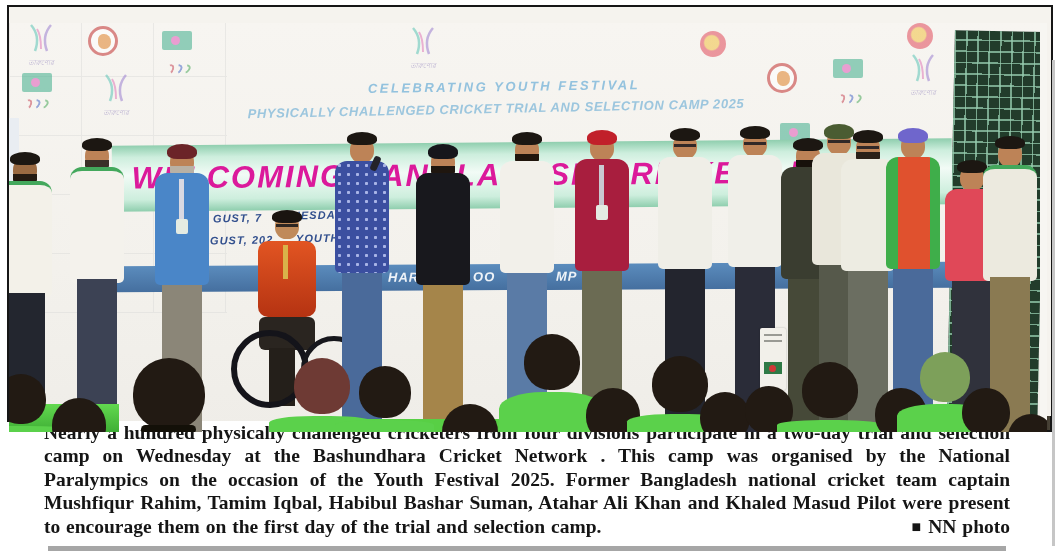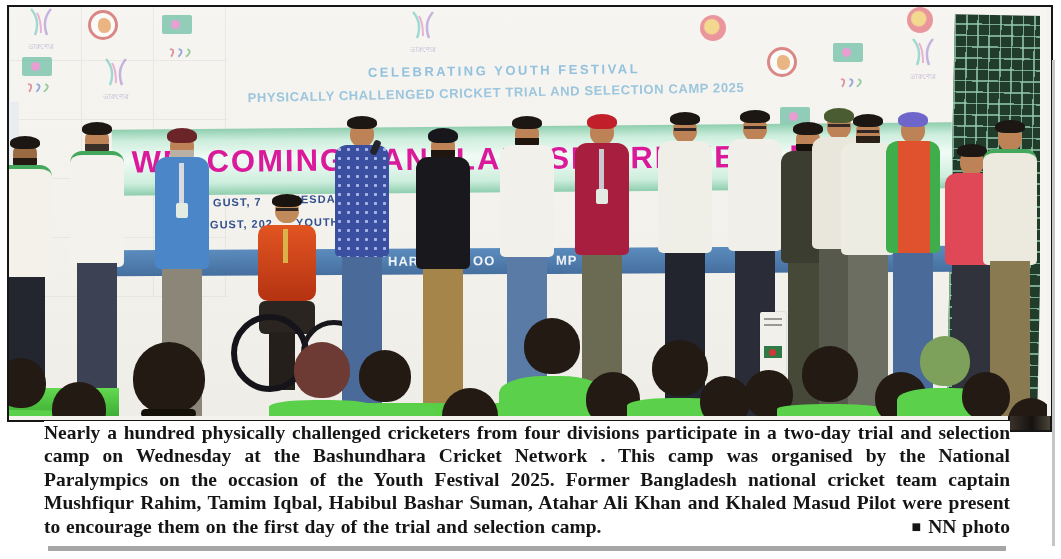--- a/index.html
+++ b/index.html
@@ -1,22 +1,22 @@
 <!DOCTYPE html>
 <html><head>
 <meta charset="utf-8">
 <style>
   html,body{margin:0;padding:0;background:#ffffff;}
   .page{position:relative;width:1061px;height:559px;background:#ffffff;overflow:hidden;
         font-family:"Liberation Sans",sans-serif;}
   
   .photo-frame{position:absolute;left:7px;top:5px;width:1042px;height:413px;
                border:2px solid #161616;background:#f5f3ee;box-sizing:content-box;}
-  .photo-inner{position:absolute;left:0;top:0;width:1038px;height:409px;overflow:hidden;
-               background:linear-gradient(180deg,#f7f5f1 0%,#f3f1ec 60%,#efede8 100%);}
+  .photo-inner{position:absolute;left:0;top:16px;width:1038px;height:409px;overflow:hidden;
+               background:linear-gradient(180deg,#f7f5f1 0%,#f3f1ec 60%,#efede8 100%);font-style:italic;}
   .logo-grid{position:absolute;left:0;top:0;width:218px;height:290px;opacity:.5;z-index:1;
      background:repeating-linear-gradient(90deg,#dcdcda 0 1px,transparent 1px 72px),
                 repeating-linear-gradient(0deg,#dcdcda 0 1px,transparent 1px 59px);}
   .left-strip{position:absolute;left:0;top:95px;width:10px;height:314px;background:#e9edf2;z-index:1;}
   .headline1{position:absolute;left:310px;top:56px;width:370px;text-align:center;z-index:2;
      font-size:13px;font-weight:bold;letter-spacing:2.5px;color:#93c2de;transform:rotate(-0.8deg);}
   .headline2{position:absolute;left:222px;top:78px;width:530px;text-align:center;z-index:2;
      font-size:13px;font-weight:bold;letter-spacing:0.6px;color:#9cc6de;transform:rotate(-1.2deg);}
   .banner{position:absolute;left:103px;top:119px;width:840px;height:66px;z-index:2;
      background:linear-gradient(180deg,#8fceae 0%,#cdeedd 18%,#f2fbf6 45%,#cdeedd 82%,#8fceae 100%);

